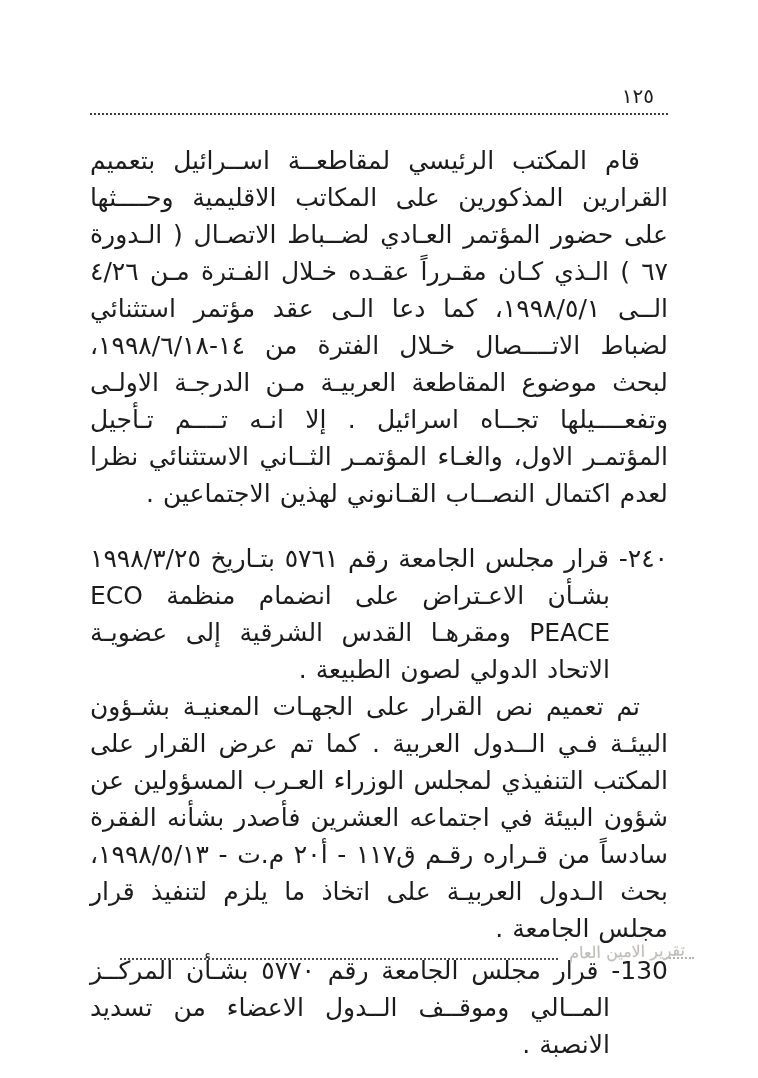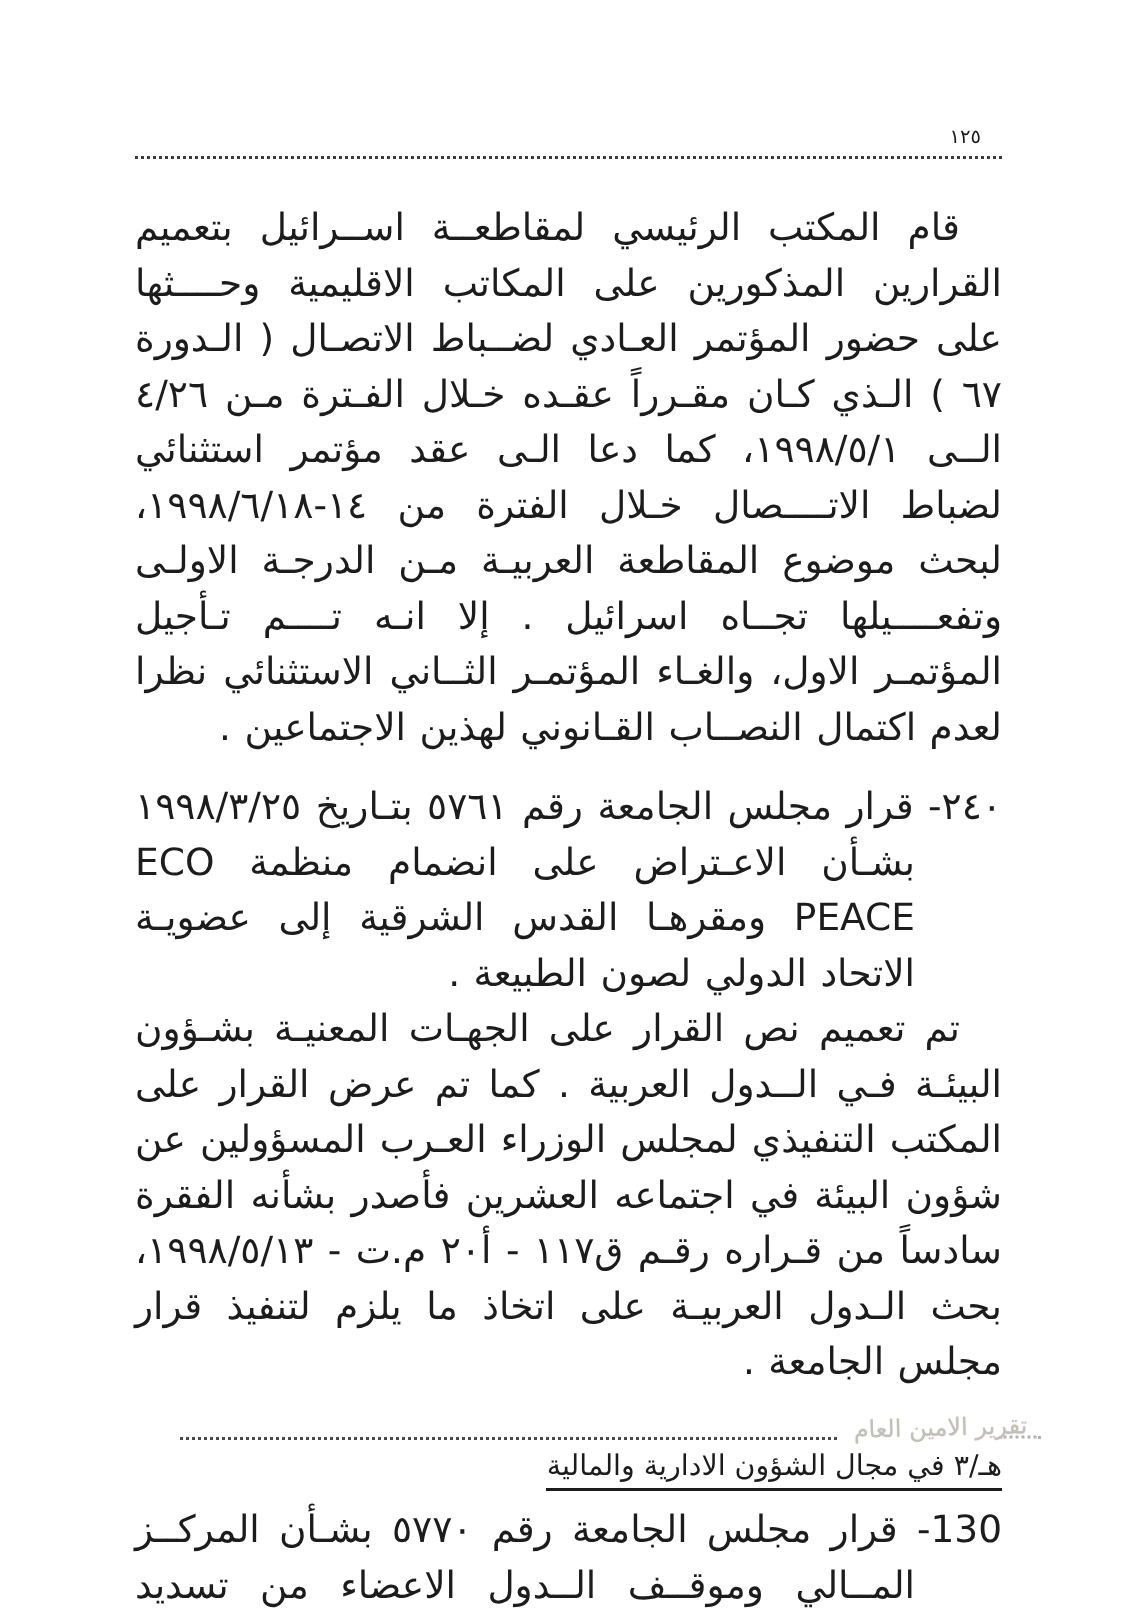--- a/index.html
+++ b/index.html
@@ -14,40 +14,40 @@
     overflow:hidden;
   }
   .content{
     position:absolute;
     top:0;right:90px;width:578px;
   }
   .pagenum{
     margin-top:84px;
     padding-left:2px;
     padding-right:14px;
-    font-size:13px;
+    font-size:20px;
     letter-spacing:3px;
     text-align:right;
   }
   .rule{
     height:0;
     border-top:2px dotted #3c3c3c;
   }
   .toprule{margin-top:5px;}
   p{margin:0;}
   .para{
     font-size:25px;
     line-height:37px;
     text-align:justify;
     word-spacing:1px;
   }
   .indent{ text-indent:28px; }
   .p1{ margin-top:27px; }
   .item{
-    margin-top:16px;
+    margin-top:28px;
     padding-right:58px;
     text-indent:-58px;
   }
   .item .num{ white-space:nowrap; }
   .follow{ margin-top:0; }
   .headingwrap{
     margin-top:33px;
     font-size:19px;
     line-height:37px;
   }
@@ -88,21 +88,20 @@
     <div class="pagenum">١٢٥</div>
 
     <div class="rule toprule"></div>
 
     <p class="para indent p1">قام المكتب الرئيسي لمقاطعــة اســرائيل بتعميم القرارين المذكورين على المكاتب الاقليمية وحــــثها على حضور المؤتمر العـادي لضــباط الاتصـال ( الـدورة ٦٧ ) الـذي كـان مقـرراً عقـده خـلال الفـترة مـن ٤/٢٦ الــى ١٩٩٨/٥/١، كما دعا الـى عقد مؤتمر استثنائي لضباط الاتــــصال خـلال الفترة من ١٤-١٩٩٨/٦/١٨، لبحث موضوع المقاطعة العربيـة مـن الدرجـة الاولـى وتفعــــيلها تجــاه اسرائيل . إلا انـه تــــم تـأجيل المؤتمـر الاول، والغـاء المؤتمـر الثــاني الاستثنائي نظرا لعدم اكتمال النصــاب القـانوني لهذين الاجتماعين .</p>
 
     <p class="para item"><span class="num">٢٤٠-</span> <span>قرار مجلس الجامعة رقم ٥٧٦١ بتـاريخ ١٩٩٨/٣/٢٥ بشـأن الاعـتراض على انضمام منظمة ECO PEACE ومقرهـا القدس الشرقية إلى عضويـة الاتحاد الدولي لصون الطبيعة .</span></p>
 
     <p class="para indent follow">تم تعميم نص القرار على الجهـات المعنيـة بشـؤون البيئـة فـي الــدول العربية . كما تم عرض القرار على المكتب التنفيذي لمجلس الوزراء العـرب المسؤولين عن شؤون البيئة في اجتماعه العشرين فأصدر بشأنه الفقرة سادساً من قـراره رقـم ق١١٧ - أ٢٠ م.ت - ١٩٩٨/٥/١٣، بحث الـدول العربيـة على اتخاذ ما يلزم لتنفيذ قرار مجلس الجامعة .</p>
 
-    <div class="headingwrap"><span class="underlined">هـ/٣ في مجال الشؤون الادارية والمالية</span></div>
 
     <p class="para item item241"><span class="num">130-</span> <span>قرار مجلس الجامعة رقم ٥٧٧٠ بشـأن المركــز المــالي وموقــف الــدول الاعضاء من تسديد الانصبة .</span></p>
 
   </div>
 
   <div class="bottomrule"></div>
   <div class="stampdash"></div>
   <div class="watermark">تقرير الامين العام</div>
 </div>
 

